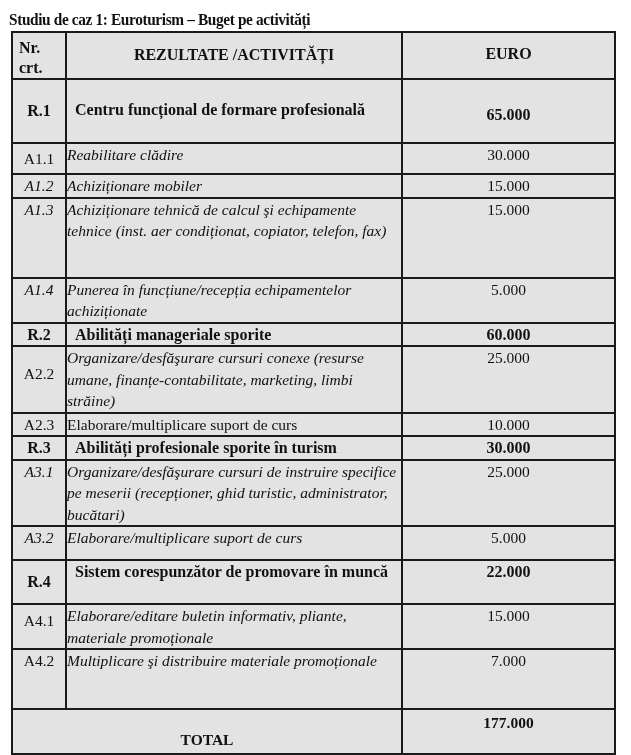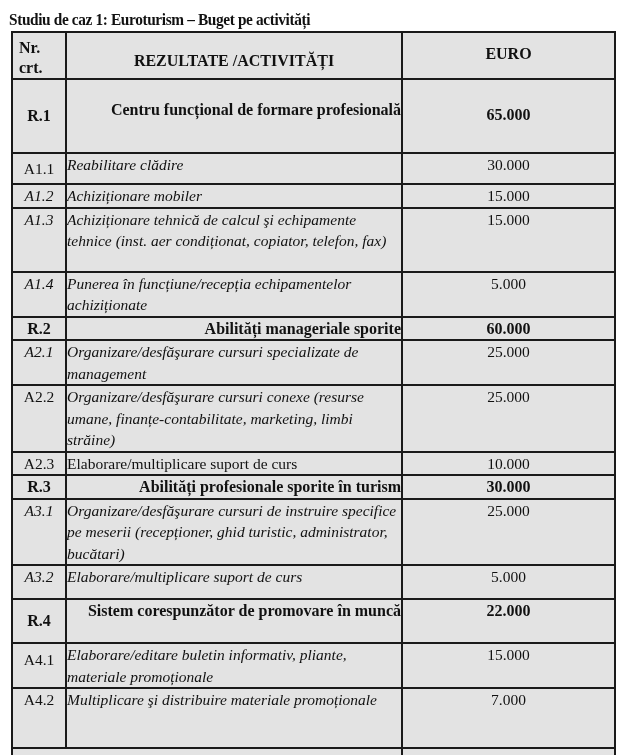--- a/index.html
+++ b/index.html
@@ -12,24 +12,24 @@
     table.budget td { border: 2px solid #1a1a1a; vertical-align: top; padding: 0 0 0 0;
                       font-size: 15.5px; line-height: 21.5px; overflow: hidden; }
     col.c-nr { width: 54px; }
     col.c-act { width: 336px; }
     col.c-eur { width: 213px; }
     td.nr { text-align: center; padding-top: 1px; }
     td.act { padding-left: 7px; padding-right: 4px; }
     td.eur { text-align: center; padding-left: 14px; }
     .hdr td { font-weight: bold; }
     .hdr td.nr { text-align: left; padding-left: 6px; line-height: 20px; padding-top: 5px; font-size: 16px; }
-    .hdr td.act { text-align: center; vertical-align: bottom; padding-bottom: 7px; font-size: 16px; }
+    .hdr td.act { text-align: center; vertical-align: bottom; padding-bottom: 13px; font-size: 16px; }
     .hdr td.eur { vertical-align: top; padding-top: 10px; font-size: 16px; }
     tr.result td { font-weight: bold; font-size: 16px; }
-    tr.result td.act { padding-left: 8px; text-align: right; }
+    tr.result td.act { padding-left: 8px; }
     .it { font-style: italic; font-weight: normal; margin-left: 40px; }
     .bnr { font-weight: normal; font-style: normal; }
     .vmid { vertical-align: middle !important; }
     .total-label { text-align: center; font-weight: bold; vertical-align: bottom !important;
                    padding-bottom: 3px !important; font-size: 16px; }
     .total-val { font-weight: bold; font-size: 16px; padding-top: 2px !important; }
   </style>
 </head>
 <body>
 
@@ -41,64 +41,59 @@
       <col class="c-act">
       <col class="c-eur">
     </colgroup>
   <tbody>
     <tr class="hdr" style="height:45px">
       <td class="nr"><span>Nr.</span><br><span>crt.</span></td>
       <td class="act">REZULTATE /ACTIVITĂȚI</td>
       <td class="eur">EURO</td>
     </tr>
 
-    <tr class="result" style="height:74px">
+    <tr class="result" style="height:64px">
       <td class="nr vmid">R.1</td>
       <td class="act" style="padding-top:19px">Centru funcțional de formare profesională</td>
       <td class="eur" style="padding-top:24px">65.000</td>
     </tr>
 
     <tr style="height:31px">
       <td class="nr bnr vmid">A1.1</td>
       <td class="act it">Reabilitare clădire</td>
       <td class="eur">30.000</td>
     </tr>
 
     <tr style="height:22px">
       <td class="nr it">A1.2</td>
       <td class="act it">Achiziționare mobiler</td>
       <td class="eur">15.000</td>
     </tr>
 
-    <tr style="height:64px">
+    <tr style="height:80px">
       <td class="nr it">A1.3</td>
       <td class="act it">Achiziționare tehnică de calcul şi echipamente tehnice (inst. aer condiționat, copiator, telefon, fax)</td>
       <td class="eur">15.000</td>
     </tr>
 
     <tr style="height:44px">
       <td class="nr it">A1.4</td>
       <td class="act it">Punerea în funcțiune/recepția echipamentelor achiziționate</td>
       <td class="eur">5.000</td>
     </tr>
 
     <tr class="result" style="height:20px">
       <td class="nr">R.2</td>
       <td class="act">Abilități manageriale sporite</td>
       <td class="eur">60.000</td>
     </tr>
 
-    <tr style="height:43px">
-      <td class="nr it">A2.1</td>
-      <td class="act it">Organizare/desfăşurare cursuri specializate de management</td>
-      <td class="eur">25.000</td>
-    </tr>
 
     <tr style="height:65px">
-      <td class="nr bnr" style="padding-top:0">A2.2</td>
+      <td class="nr bnr" style="padding-top:16px">A2.2</td>
       <td class="act it">Organizare/desfăşurare cursuri conexe (resurse umane, finanțe-contabilitate, marketing, limbi străine)</td>
       <td class="eur">25.000</td>
     </tr>
 
     <tr style="height:22px">
       <td class="nr">A2.3</td>
       <td class="act">Elaborare/multiplicare suport de curs</td>
       <td class="eur">10.000</td>
     </tr>
 

